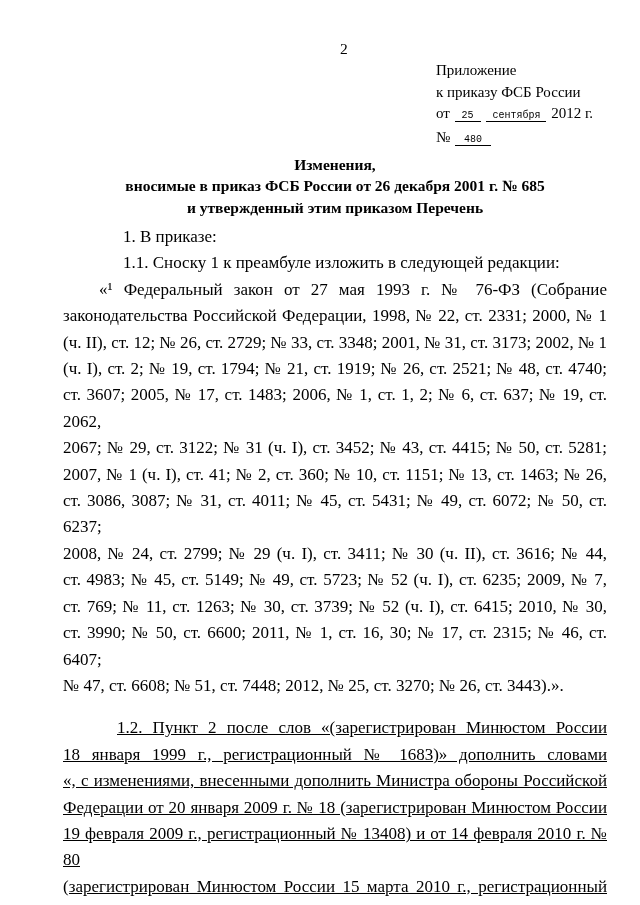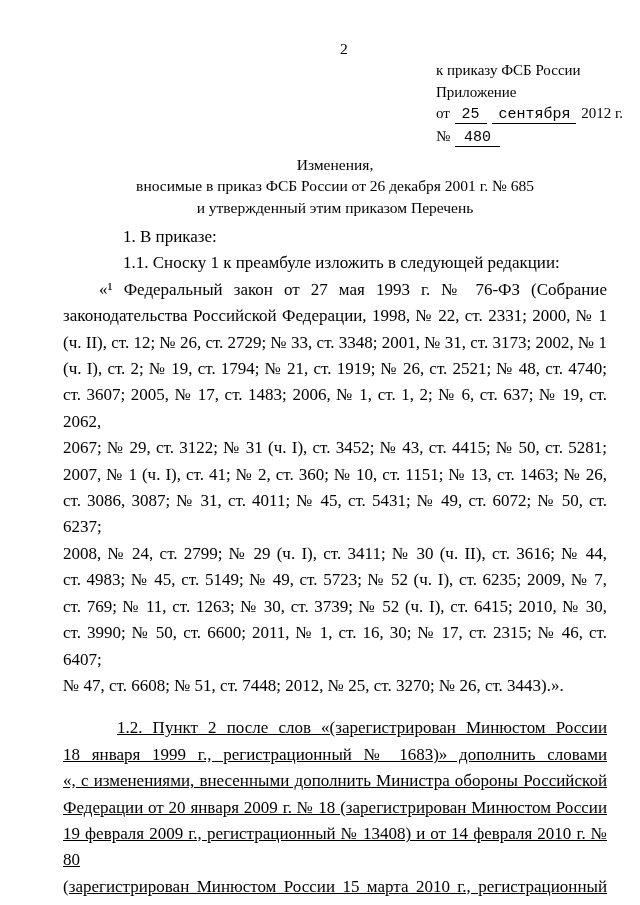--- a/index.html
+++ b/index.html
@@ -22,35 +22,36 @@
   .annex {
     position: absolute;
     left: 436px;
     top: 60px;
     font-size: 15px;
     line-height: 21.5px;
     white-space: nowrap;
   }
   .fill {
     font-family: "Liberation Mono", "DejaVu Sans Mono", monospace;
-    font-size: 15px;
+    font-size: 10px;
     border-bottom: 1.4px solid #000;
     padding: 0 6px;
     margin: 0 1px;
   }
   .fill-day { padding: 0 7px; }
   .fill-num { padding: 0 9px; }
   .doc-title {
     position: absolute;
     left: 63px;
     top: 154px;
     width: 544px;
     text-align: center;
     font-size: 15.5px;
     line-height: 21.3px;
+    font-weight: bold;
   }
   .body-text {
     position: absolute;
     left: 63px;
     top: 224px;
     width: 544px;
     font-size: 17px;
     line-height: 26.4px;
   }
   .simple-para { text-indent: 60px; text-align: left; }
@@ -68,22 +69,22 @@
   .para-13 { margin-top: 5px; }
 </style>
 </head>
 <body>
 
 <div class="page">
 
   <div class="page-number">2</div>
 
   <div class="annex">
+    <div>Приложение</div>
     <div>к приказу ФСБ России</div>
-    <div>Приложение</div>
     <div>
       <span>от</span>
       <span class="fill fill-day">25</span>
       <span class="fill">сентября</span>
       <span>2012 г.</span>
     </div>
     <div>
       <span>№</span>
       <span class="fill fill-num">480</span>
     </div>

